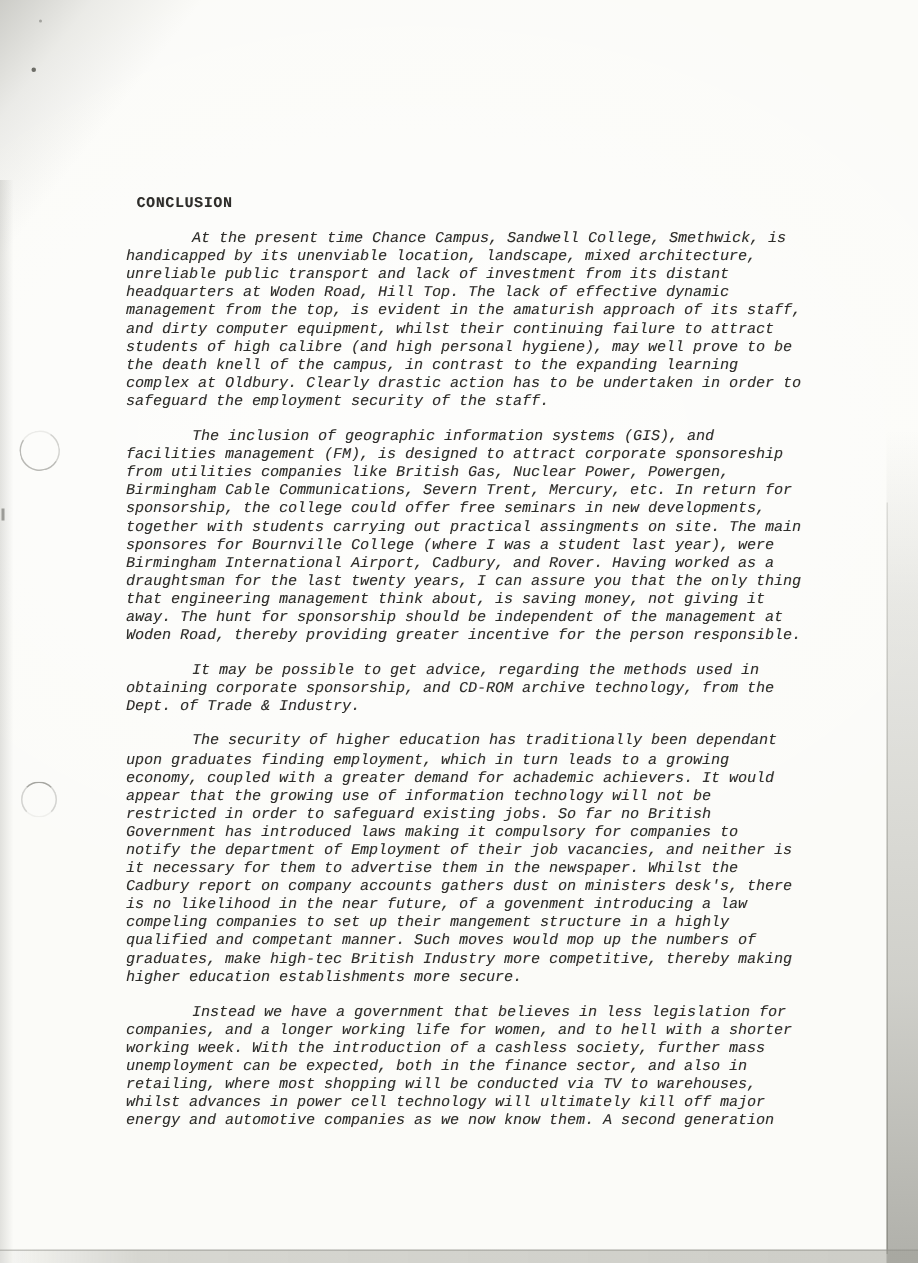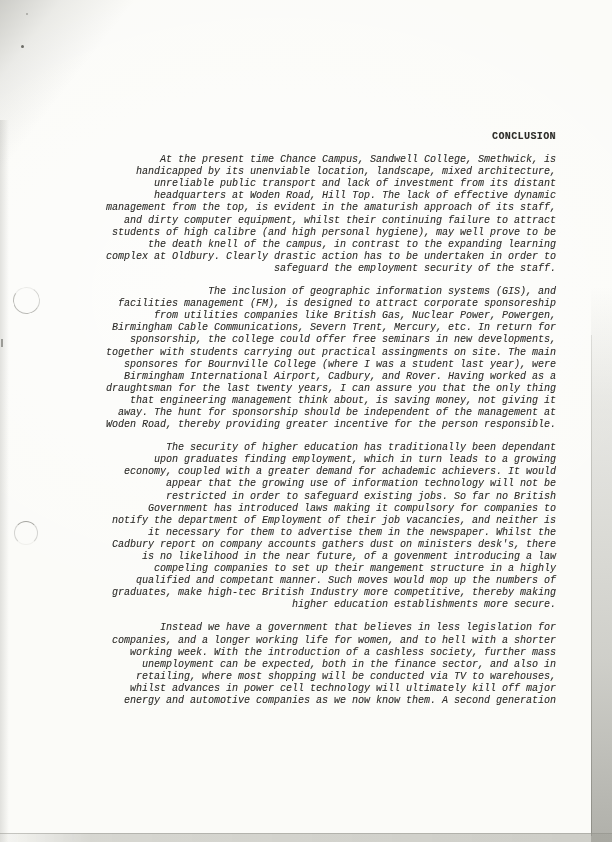--- a/index.html
+++ b/index.html
@@ -80,21 +80,20 @@
     background: rgba(80,80,73,0.5); pointer-events: none; }
 
   
   .content {
     position: absolute;
     left: 84px; top: 131px; width: 472px;
     color: var(--ink);
     font-size: 10px;
     line-height: 12.1px;
     text-shadow: 0.3px 0.3px 0 rgba(46,45,42,0.30);
-    text-align: right;
   }
   .content h1 {
     font-size: 10px;
     font-weight: 700;
     letter-spacing: 0.4px;
     margin: 0 0 11px 7px;
   }
   .content p {
     white-space: pre-wrap;
     text-indent: 44px;
@@ -139,20 +138,23 @@
 Birmingham Cable Communications, Severn Trent, Mercury, etc. In return for
 sponsorship, the college could offer free seminars in new developments,
 together with students carrying out practical assingments on site. The main
 sponsores for Bournville College (where I was a student last year), were
 Birmingham International Airport, Cadbury, and Rover. Having worked as a
 draughtsman for the last twenty years, I can assure you that the only thing
 that engineering management think about, is saving money, not giving it
 away. The hunt for sponsorship should be independent of the management at
 Woden Road, thereby providing greater incentive for the person responsible.</p>
 
+    <p>It may be possible to get advice, regarding the methods used in
+obtaining corporate sponsorship, and CD-ROM archive technology, from the
+Dept. of Trade &amp; Industry.</p>
 
     <p>The security of higher education has traditionally been dependant
 upon graduates finding employment, which in turn leads to a growing
 economy, coupled with a greater demand for achademic achievers. It would
 appear that the growing use of information technology will not be
 restricted in order to safeguard existing jobs. So far no British
 Government has introduced laws making it compulsory for companies to
 notify the department of Employment of their job vacancies, and neither is
 it necessary for them to advertise them in the newspaper. Whilst the
 Cadbury report on company accounts gathers dust on ministers desk's, there

